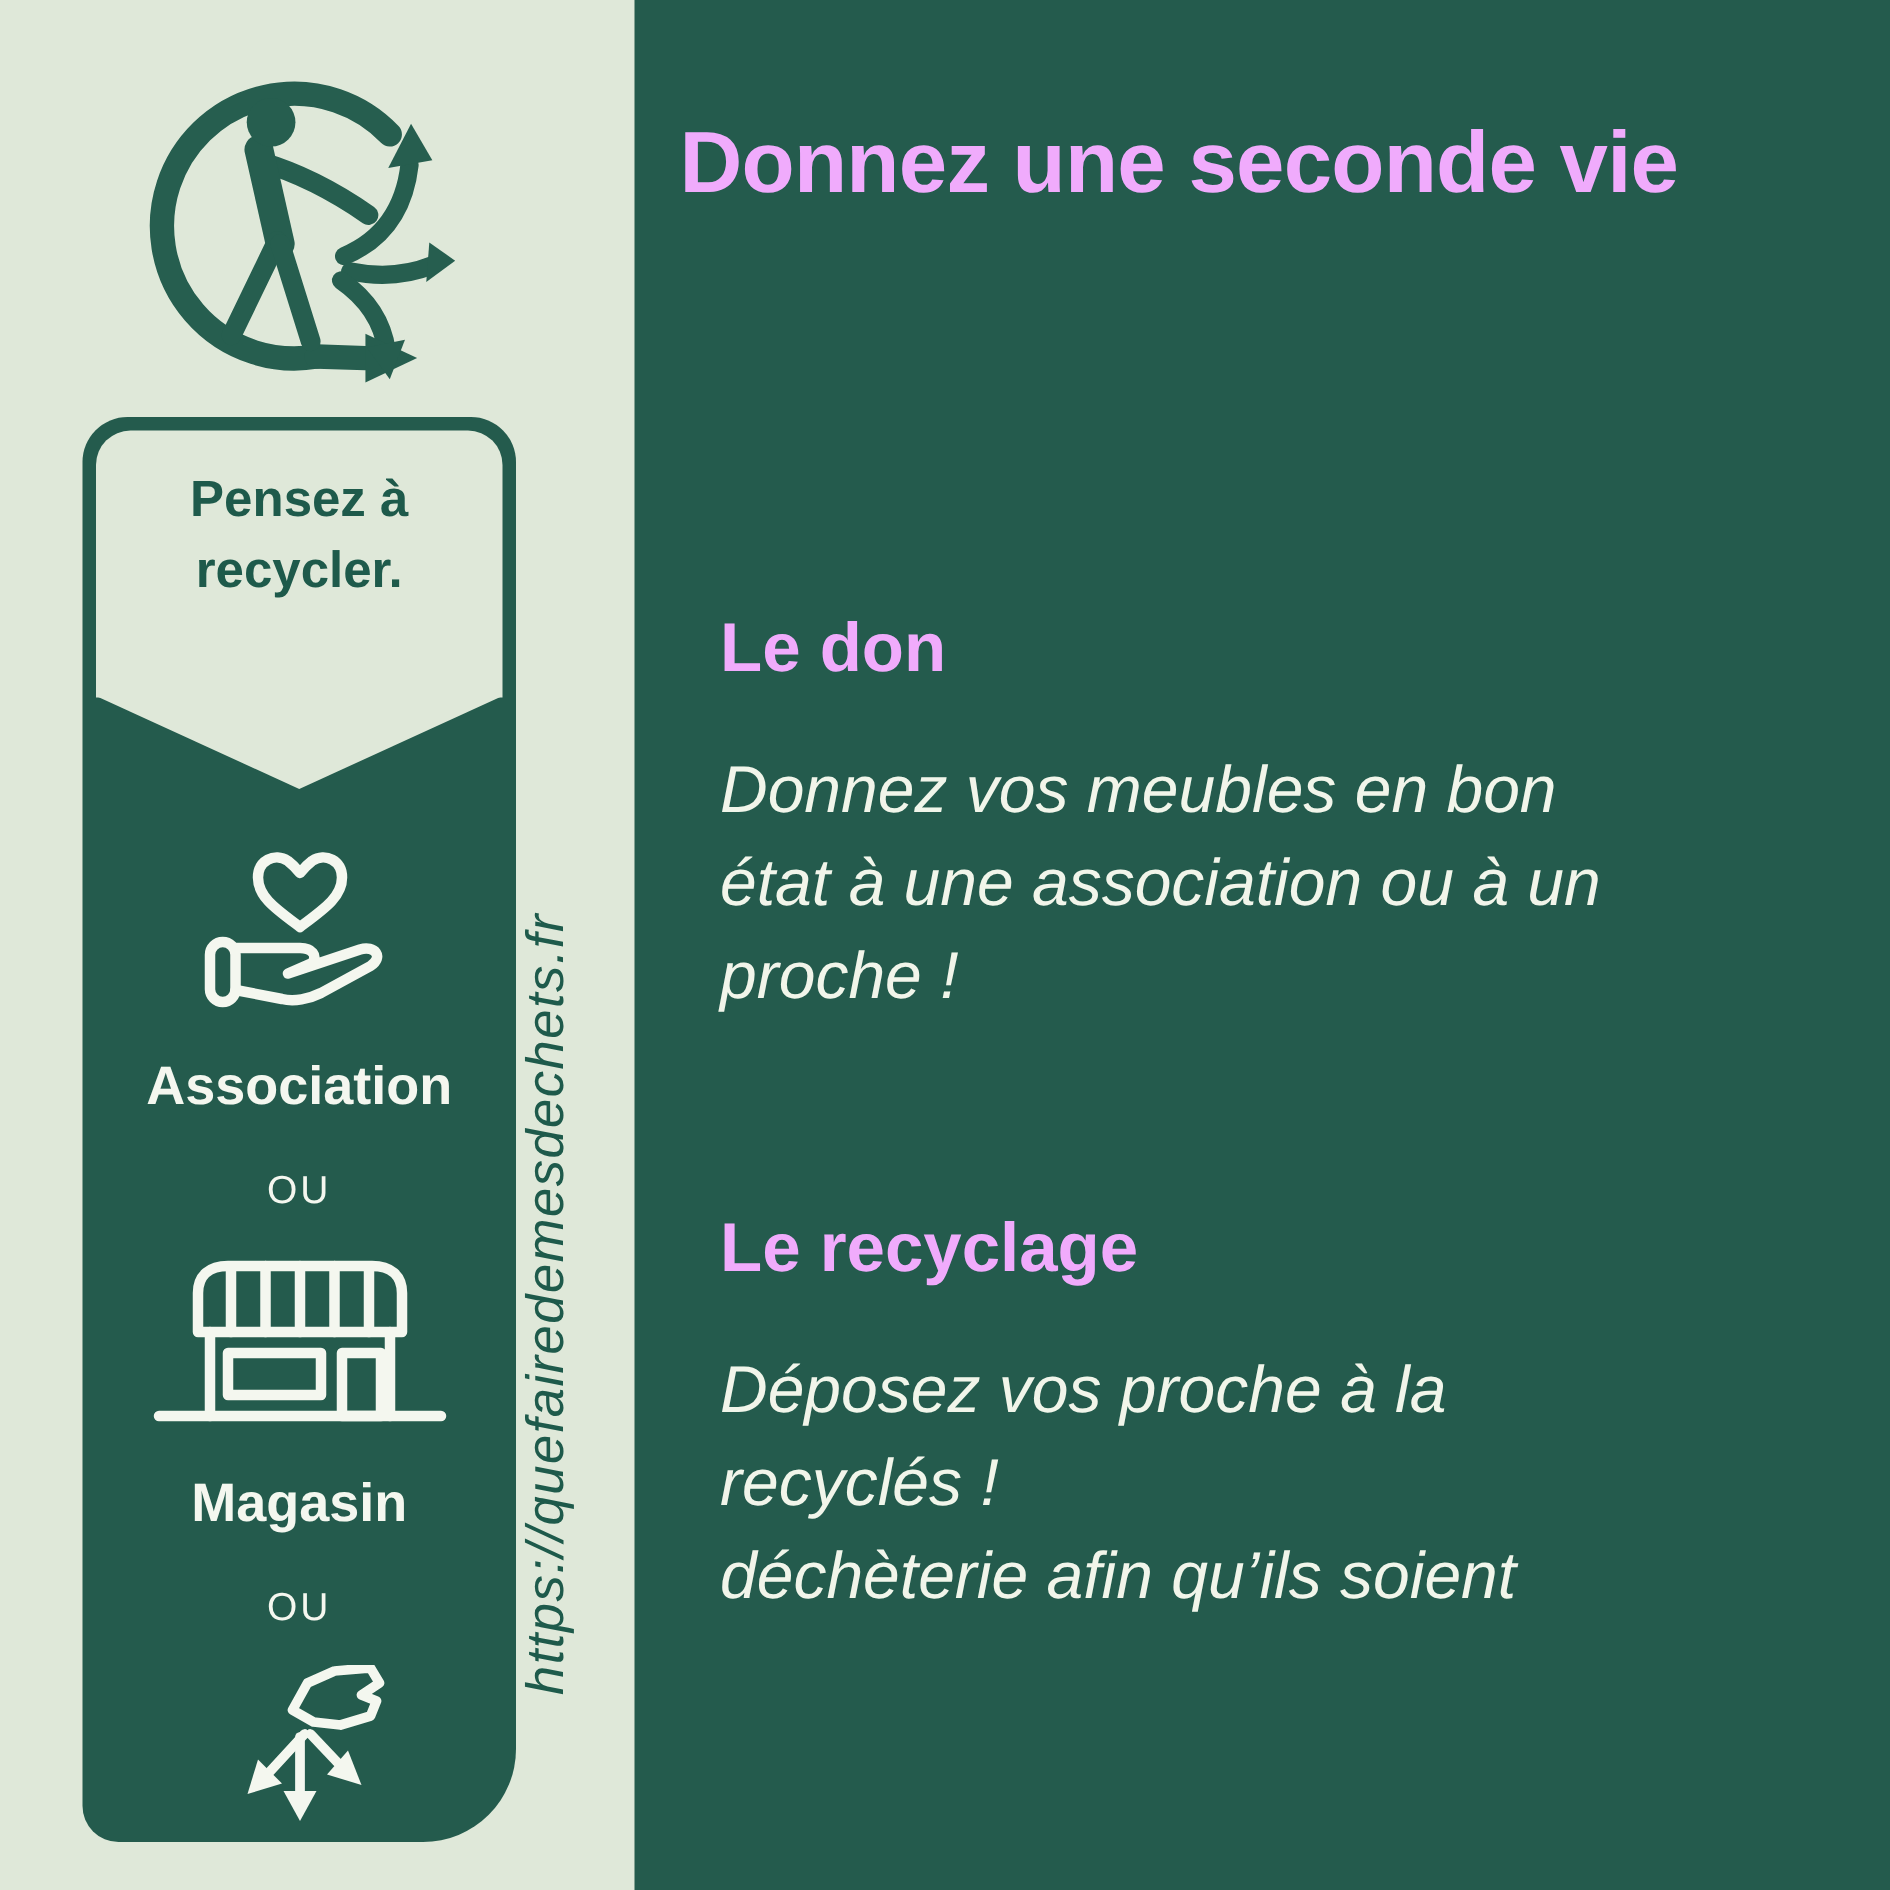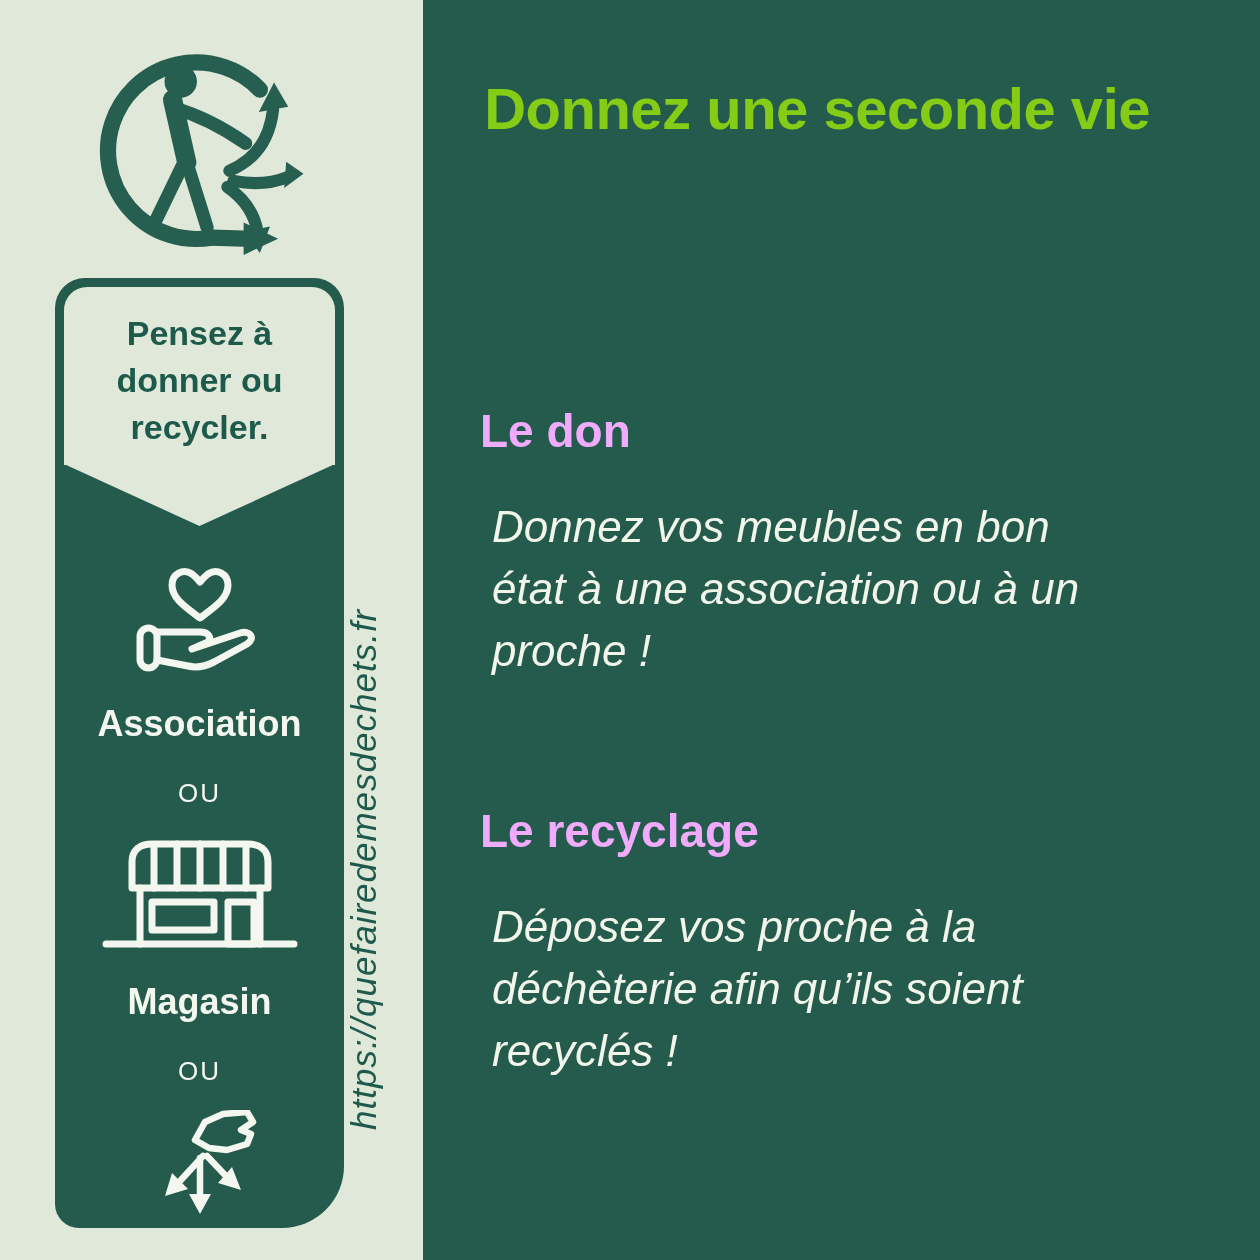--- a/index.html
+++ b/index.html
@@ -11,29 +11,29 @@
     font-family:"Liberation Sans", sans-serif;
   }
 
   
   .right-panel {
     position:absolute; left:423px; top:0; width:837px; height:1260px;
     background:#245b4d; color:#f4f7ef;
   }
   .title {
     position:absolute; top:72px; left:30px; right:110px;
-    text-align:right; font-weight:bold; font-size:58px; line-height:1.28;
-    letter-spacing:-0.5px; color:#84cc16;
+    text-align:left; font-weight:bold; font-size:58px; line-height:1.28;
+    letter-spacing:-0.5px; color:#f0abfc;
   }
   .title div { white-space:nowrap; }
   .section { position:absolute; left:57px; right:20px; }
   .section-don { top:404px; }
   .section-recyclage { top:804px; }
   .s-heading { font-size:46px; font-weight:bold; color:#f0abfc; }
-  .s-body { margin-top:38px; font-size:44px; font-style:italic; line-height:1.41; color:#f1f5ea;margin-left:12px; }
+  .s-body { margin-top:38px; font-size:44px; font-style:italic; line-height:1.41; color:#f1f5ea; }
   .s-body div { white-space:nowrap; }
 
   
   .left-col { position:absolute; left:0; top:0; width:423px; height:1260px; }
 
   .triman { position:absolute; left:95px; top:45px; width:210px; height:215px; }
 
   .ribbon {
     position:absolute; left:55px; top:278px; width:289px; height:950px;
     background:#245b4d;
@@ -108,21 +108,20 @@
           <polygon points="147,184 172,179 162,205"></polygon>
         </g>
       </svg>
     </div>
 
     <div class="ribbon">
       <div class="ribbon-light"></div>
       <div class="ribbon-v"></div>
       <div class="ribbon-text">
         <div>Pensez à</div>
-        <div>donner ou</div>
         <div>recycler.</div>
       </div>
 
       <div class="options">
 
         <div class="m-heart">
           <svg width="132" height="126" viewBox="0 0 132 126">
             <g stroke="#f4f7ef" stroke-width="7" fill="none" stroke-linecap="round" stroke-linejoin="round">
               <path d="M66 64 C 50 52 38 44 38 31 C 38 20 49 14 58 20 C 62 23 66 28 66 28 C 66 28 70 23 74 20 C 83 14 94 20 94 31 C 94 44 82 52 66 64 Z"></path>
               <rect x="6" y="74" width="17" height="40" rx="8.5"></rect>
@@ -185,20 +184,20 @@
         <div>Donnez vos meubles en bon</div>
         <div>état à une association ou à un</div>
         <div>proche !</div>
       </div>
     </div>
 
     <div class="section section-recyclage">
       <div class="s-heading">Le recyclage</div>
       <div class="s-body">
         <div>Déposez vos proche à la</div>
+        <div>recyclés !</div>
         <div>déchèterie afin qu’ils soient</div>
-        <div>recyclés !</div>
       </div>
     </div>
 
   </div>
 
 </div>
 
 </body></html>

